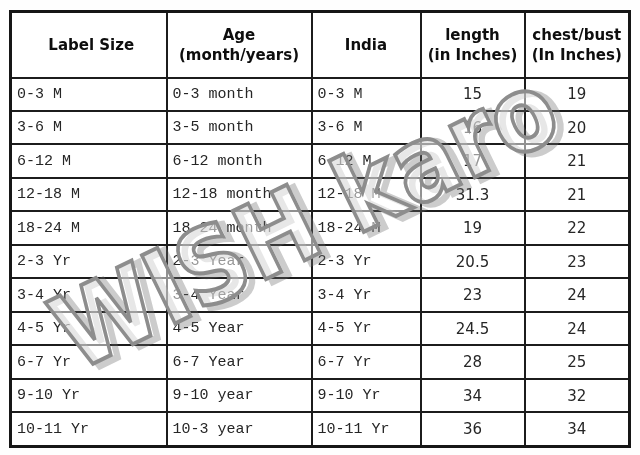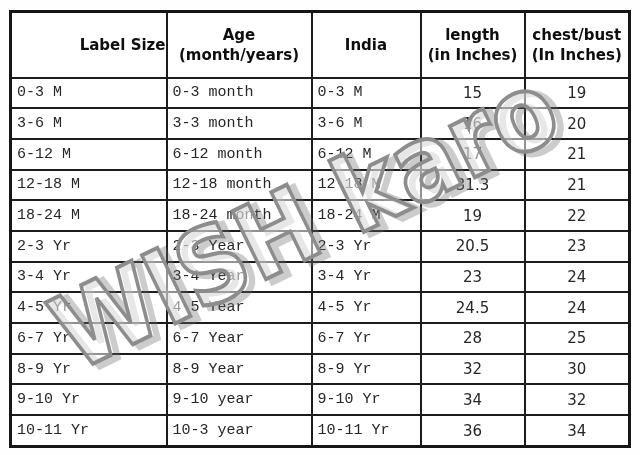--- a/index.html
+++ b/index.html
@@ -32,21 +32,21 @@
   }
   thead tr{height:66px;}
   thead th{
     font-size:15px;
     font-weight:bold;
     color:#0e0e0e;
     text-align:center;
     vertical-align:middle;
     line-height:1.35;
   }
-  thead th:first-child{text-align:right;padding-left:5px;}
+  thead th:first-child{text-align:center;padding-left:5px;}
   tbody td{
     font-size:15px;
     color:#262626;
     vertical-align:middle;
     height:24px;
   }
   tbody td:nth-child(-n+3){text-align:left;padding-left:5px;font-family:Liberation Mono, monospace;}
   tbody td:nth-child(n+4){text-align:center;}
   svg.watermark{
     position:absolute;left:0;top:0;
@@ -91,21 +91,21 @@
     <tbody>
         <tr>
           <td>0-3 M</td>
           <td>0-3 month</td>
           <td>0-3 M</td>
           <td>15</td>
           <td>19</td>
         </tr>
         <tr>
           <td>3-6 M</td>
-          <td>3-3 month</td>
+          <td>3-5 month</td>
           <td>3-6 M</td>
           <td>16</td>
           <td>20</td>
         </tr>
         <tr>
           <td>6-12 M</td>
           <td>6-12 month</td>
           <td>6-12 M</td>
           <td>17</td>
           <td>21</td>
@@ -146,27 +146,20 @@
           <td>24</td>
         </tr>
         <tr>
           <td>6-7 Yr</td>
           <td>6-7 Year</td>
           <td>6-7 Yr</td>
           <td>28</td>
           <td>25</td>
         </tr>
         <tr>
-          <td>8-9 Yr</td>
-          <td>8-9 Year</td>
-          <td>8-9 Yr</td>
-          <td>32</td>
-          <td>30</td>
-        </tr>
-        <tr>
           <td>9-10 Yr</td>
           <td>9-10 year</td>
           <td>9-10 Yr</td>
           <td>34</td>
           <td>32</td>
         </tr>
         <tr>
           <td>10-11 Yr</td>
           <td>10-3 year</td>
           <td>10-11 Yr</td>

